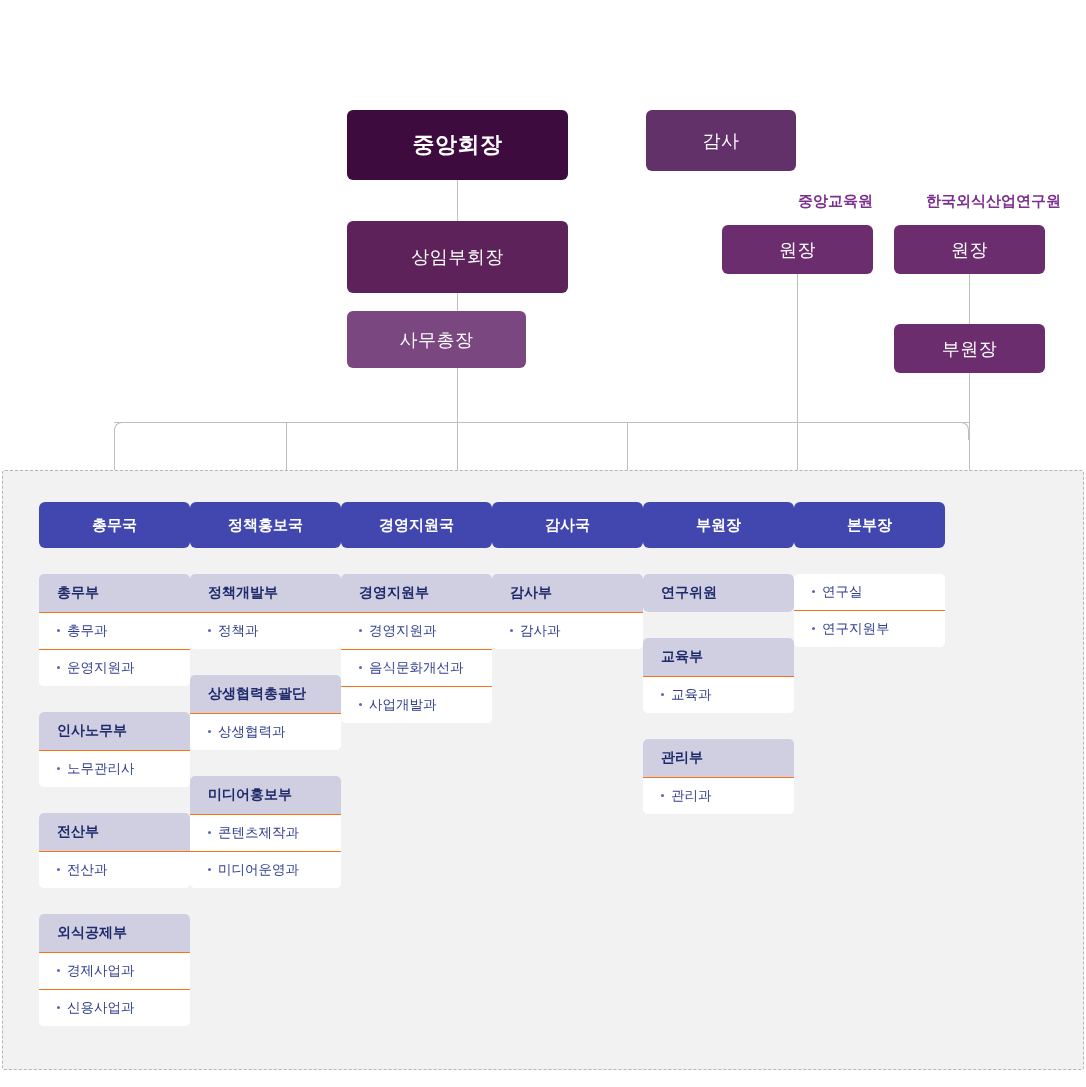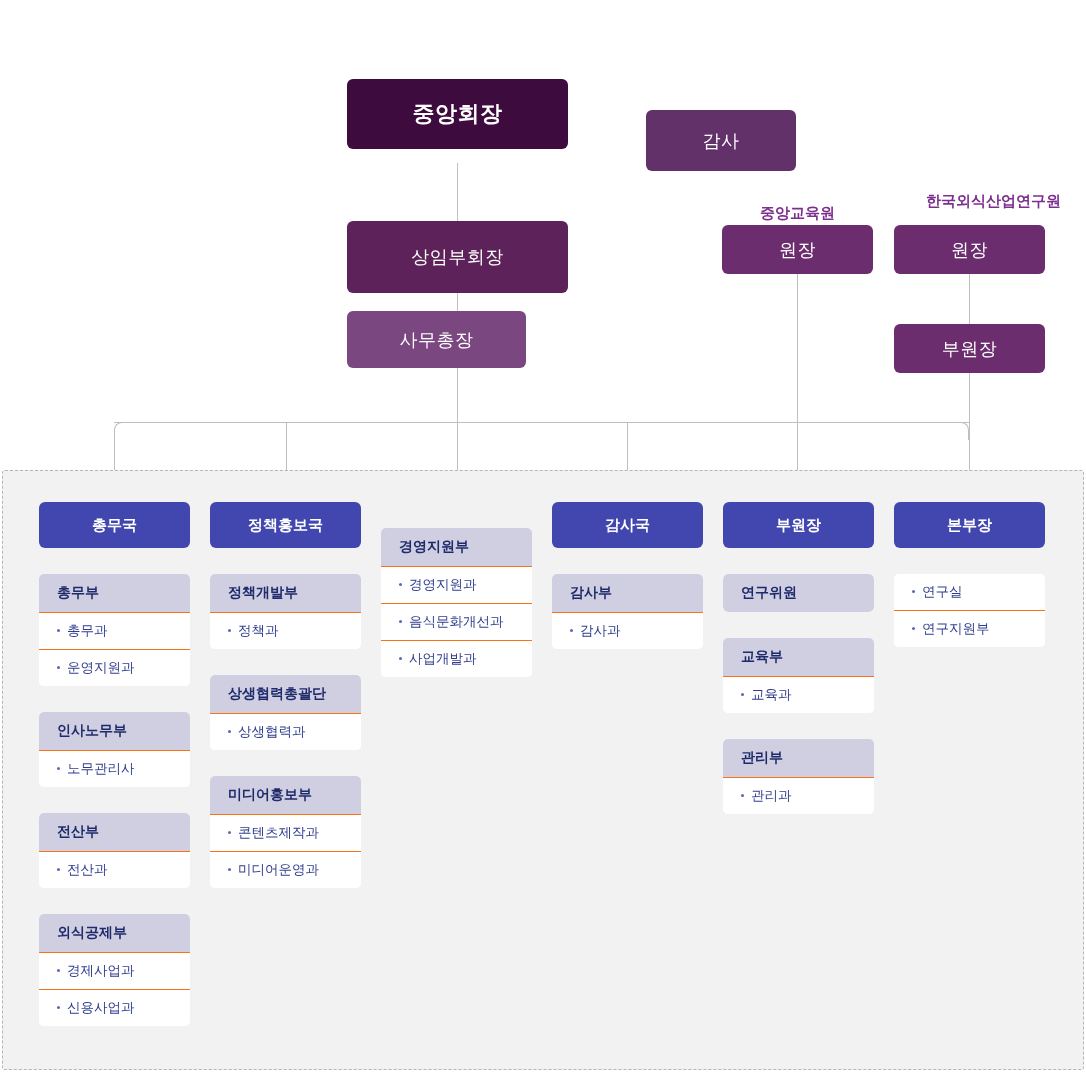--- a/index.html
+++ b/index.html
@@ -15,38 +15,38 @@
   
   .exec {
     position: absolute;
     border-radius: 6px;
     color: #ffffff;
     display: flex; align-items: center; justify-content: center;
     font-weight: bold;
     letter-spacing: 0.5px;
     z-index: 3;
   }
-  .exec.chairman   { left: 347px; top: 79px;  width: 221px; height: 70px; background: #3d0b3d; font-size: 22px; }
+  .exec.chairman   { left: 347px; top: 110px;  width: 221px; height: 70px; background: #3d0b3d; font-size: 22px; }
   .exec.vice       { left: 347px; top: 221px; width: 221px; height: 72px; background: #5c2259; font-size: 18px; font-weight: normal; }
   .exec.secgen     { left: 347px; top: 311px; width: 179px; height: 57px; background: #7b4781; font-size: 18px; font-weight: normal; }
   .exec.auditor    { left: 646px; top: 110px; width: 150px; height: 61px; background: #633169; font-size: 18px; font-weight: normal; }
   .exec.dir1       { left: 722px; top: 225px; width: 151px; height: 49px; background: #6b2d6e; font-size: 18px; font-weight: normal; }
   .exec.dir2       { left: 894px; top: 225px; width: 151px; height: 49px; background: #6b2d6e; font-size: 18px; font-weight: normal; }
   .exec.vicedir    { left: 894px; top: 324px; width: 151px; height: 49px; background: #6b2d6e; font-size: 18px; font-weight: normal; }
 
   
   .branch-label {
     position: absolute;
     color: #7d2f8f;
     font-weight: bold;
     font-size: 15px;
     white-space: nowrap;
     z-index: 3;
   }
-  .branch-label.l1 { left: 722px; top: 192px; width: 151px; text-align: center; margin-top: 12px; }
+  .branch-label.l1 { left: 722px; top: 192px; width: 151px; text-align: right; }
   .branch-label.l2 { left: 878px; top: 192px; width: 183px; text-align: right; }
 
   
   .ln { position: absolute; background: #bfbfbf; z-index: 1; }
   .vline { width: 1px; }
   .hline { height: 1px; }
   .corner {
     position: absolute;
     border-color: #bfbfbf;
     border-style: solid;
@@ -60,21 +60,20 @@
     width: 1082px; height: 600px;
     border: 1px dashed #b5b5b5;
     background: #f2f2f2;
     border-radius: 3px;
     z-index: 2;
   }
   #cols {
     position: absolute;
     left: 36px; top: 31px;
     display: flex;
-    gap: 20px;
   }
   .col { width: 151px; }
   .col-head {
     background: #4147af;
     color: #fff;
     font-weight: bold;
     font-size: 15px;
     border-radius: 6px;
     height: 46px;
     display: flex; align-items: center; justify-content: center;
@@ -205,20 +204,21 @@
             <div class="grp-head">상생협력총괄단</div>
             <div class="grp-item"><span class="bul"></span><span>상생협력과</span></div>
           </div>
           <div class="group">
             <div class="grp-head">미디어홍보부</div>
             <div class="grp-item"><span class="bul"></span><span>콘텐츠제작과</span></div>
             <div class="grp-item"><span class="bul"></span><span>미디어운영과</span></div>
           </div>
         </div>
         <div class="col">
+          <div class="col-head">경영지원국</div>
           <div class="group first">
             <div class="grp-head">경영지원부</div>
             <div class="grp-item"><span class="bul"></span><span>경영지원과</span></div>
             <div class="grp-item"><span class="bul"></span><span>음식문화개선과</span></div>
             <div class="grp-item"><span class="bul"></span><span>사업개발과</span></div>
           </div>
         </div>
         <div class="col">
           <div class="col-head">감사국</div>
           <div class="group first">

